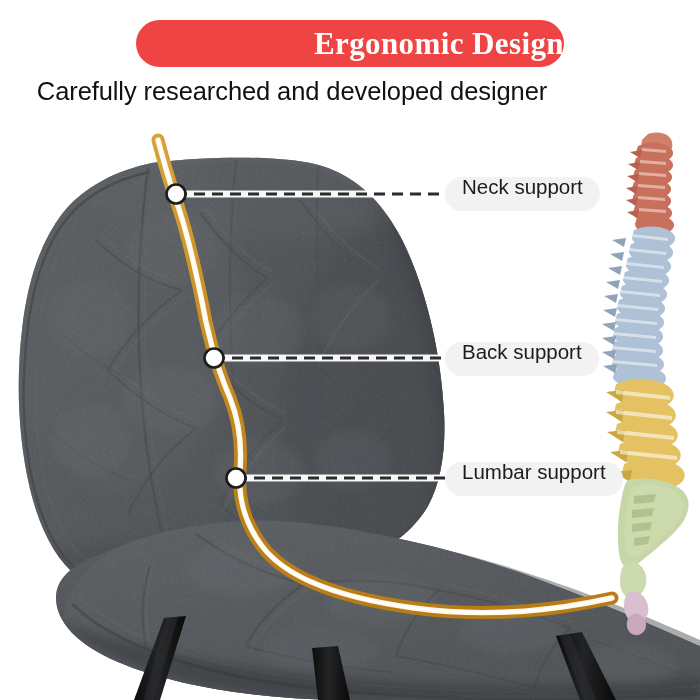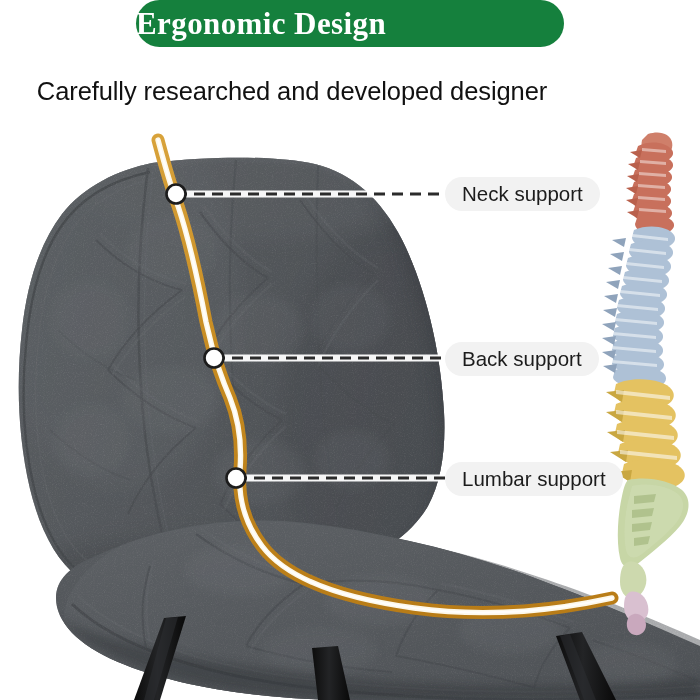--- a/index.html
+++ b/index.html
@@ -6,44 +6,44 @@
   html,body{margin:0;padding:0;}
   body{
     width:700px;height:700px;overflow:hidden;background:#ffffff;
     font-family:"Liberation Sans", sans-serif;
     -webkit-font-smoothing:antialiased;
   }
   #page{position:relative;width:700px;height:700px;background:#fff;overflow:hidden;}
 
   
   .title-pill{
-    position:absolute;left:136px;top:0;width:428px;height:47px;
-    background:#15803d;border-radius:24px;
-    display:flex;align-items:center;justify-content:flex-start;
+    position:absolute;left:136px;top:20px;width:428px;height:47px;
+    background:#ef4444;border-radius:24px;
+    display:flex;align-items:center;justify-content:flex-end;
   }
   .title-pill .title-text{
     font-family:"Liberation Serif", serif;
     font-weight:700;font-size:31px;color:#ffffff;letter-spacing:.4px;
     line-height:1;white-space:nowrap;
   }
   .subtitle{
     position:absolute;left:0;top:76px;width:584px;
     text-align:center;color:#111;
     font-size:25.5px;line-height:30px;font-weight:400;
     letter-spacing:-.1px;
   }
   .subtitle span{display:block;}
 
   
   #chair-svg{position:absolute;left:0;top:0;width:700px;height:700px;}
 
   
   .callout{
     position:absolute;height:34px;border-radius:17px;
-    background:#f2f2f2;display:flex;align-items:center;
+    background:#f2f2f2;display:flex;align-items:flex-start;
     padding:0 17px;box-sizing:border-box;
   }
   .callout .callout-label{
     font-size:20.5px;color:#1c1c1c;white-space:nowrap;line-height:1;
   }
   #callout-neck{left:445px;top:177px;}
   #callout-back{left:445px;top:342px;}
   #callout-lumbar{left:445px;top:462px;}
 </style>
 </head>

